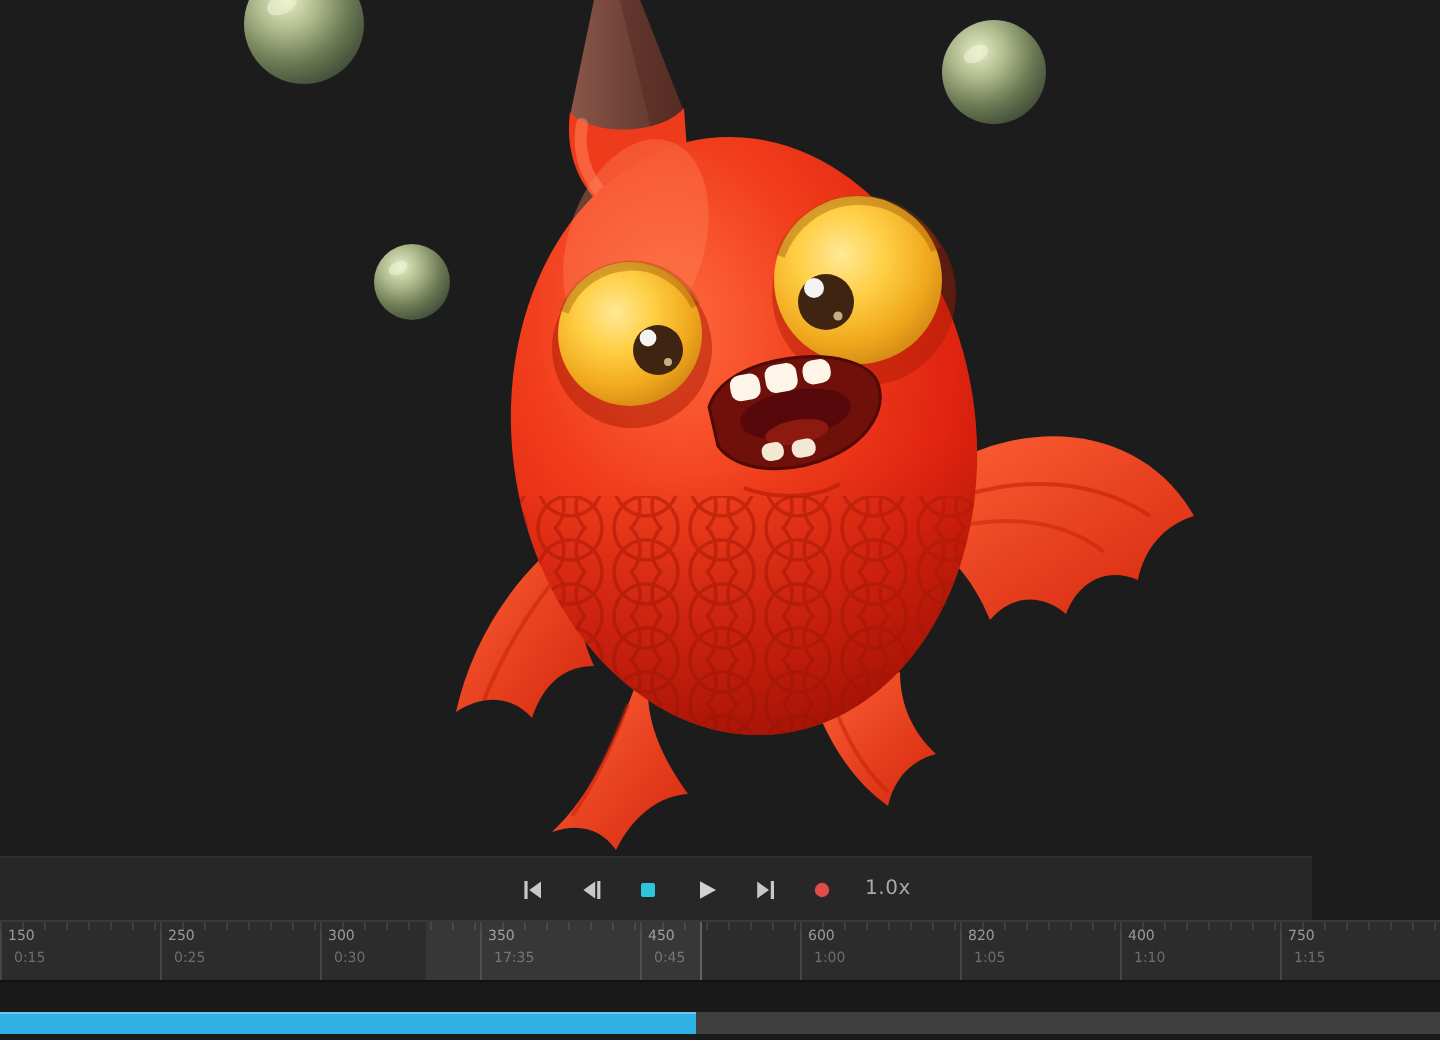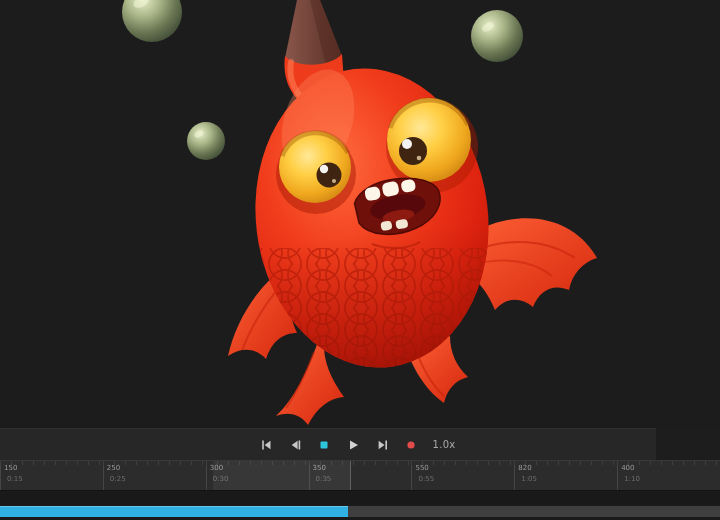--- a/index.html
+++ b/index.html
@@ -245,36 +245,46 @@
           <span class="time">0:25</span>
         </div>
         <div class="ruler-cell">
           <div class="minors"></div>
           <span class="frame">300</span>
           <span class="time">0:30</span>
         </div>
         <div class="ruler-cell">
           <div class="minors"></div>
           <span class="frame">350</span>
-          <span class="time">0:35</span>
-        </div>
-        <div class="ruler-cell">
-          <div class="minors"></div>
-          <span class="frame">550</span>
-          <span class="time">0:55</span>
+          <span class="time">17:35</span>
+        </div>
+        <div class="ruler-cell">
+          <div class="minors"></div>
+          <span class="frame">450</span>
+          <span class="time">0:45</span>
+        </div>
+        <div class="ruler-cell">
+          <div class="minors"></div>
+          <span class="frame">600</span>
+          <span class="time">1:00</span>
         </div>
         <div class="ruler-cell">
           <div class="minors"></div>
           <span class="frame">820</span>
           <span class="time">1:05</span>
         </div>
         <div class="ruler-cell">
           <div class="minors"></div>
           <span class="frame">400</span>
           <span class="time">1:10</span>
+        </div>
+        <div class="ruler-cell">
+          <div class="minors"></div>
+          <span class="frame">750</span>
+          <span class="time">1:15</span>
         </div>
       </div>
     <div class="selection"></div>
   </div>
 
   <div class="tracks"></div>
 
   <div class="scroll-area">
     <div class="scroll-track">
       <div class="scroll-thumb" style="background: rgb(47, 177, 227);"></div>

